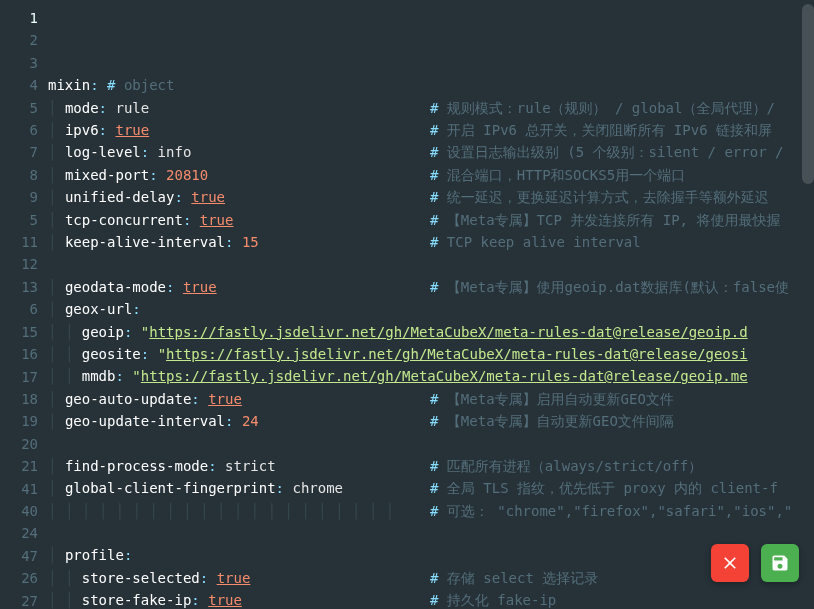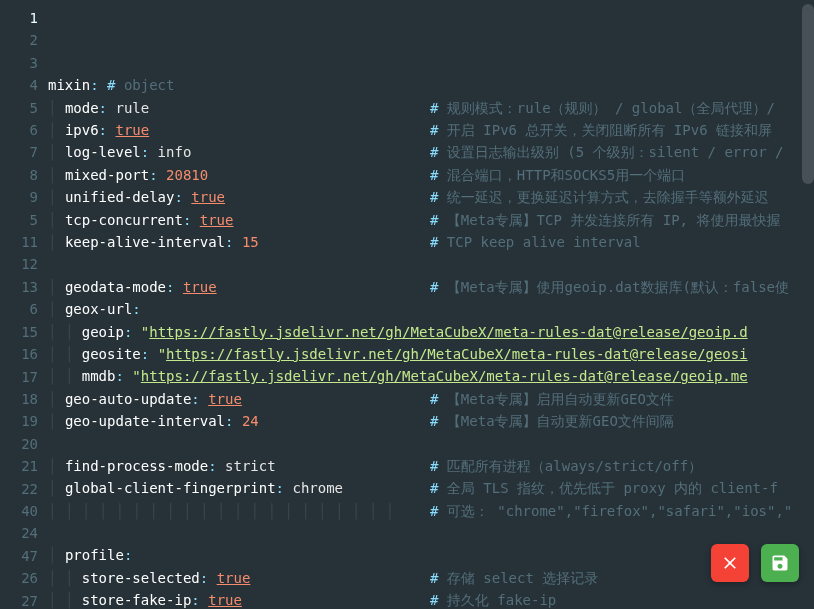--- a/index.html
+++ b/index.html
@@ -96,21 +96,21 @@
       <span class="ln">12</span>
       <span class="ln">13</span>
       <span class="ln">6</span>
       <span class="ln">15</span>
       <span class="ln">16</span>
       <span class="ln">17</span>
       <span class="ln">18</span>
       <span class="ln">19</span>
       <span class="ln">20</span>
       <span class="ln">21</span>
-      <span class="ln">22</span>
+      <span class="ln">41</span>
       <span class="ln">40</span>
       <span class="ln">24</span>
       <span class="ln">47</span>
       <span class="ln">26</span>
       <span class="ln">27</span>
     </div>
   <div class="code">
     <div class="scrollbar"></div>
   <span class="line"><span class="key">mixin</span><span class="colon">:</span><span class="txt"> </span><span class="hash">#</span><span class="cmt"> object</span></span><span class="line" style="position: relative;"><span class="indent-guide">│</span> <span class="key">mode</span><span class="colon">:</span><span class="txt"> rule</span><span class="cmt" style="position: absolute; left: 382px;"><span class="hash">#</span> 规则模式：rule（规则） / global（全局代理）/</span></span><span class="line" style="position: relative;"><span class="indent-guide">│</span> <span class="key">ipv6</span><span class="colon">:</span><span class="txt"> </span><span class="bool">true</span><span class="cmt" style="position: absolute; left: 382px;"><span class="hash">#</span> 开启 IPv6 总开关，关闭阻断所有 IPv6 链接和屏</span></span><span class="line" style="position: relative;"><span class="indent-guide">│</span> <span class="key">log-level</span><span class="colon">:</span><span class="txt"> info</span><span class="cmt" style="position: absolute; left: 382px;"><span class="hash">#</span> 设置日志输出级别 (5 个级别：silent / error /</span></span><span class="line" style="position: relative;"><span class="indent-guide">│</span> <span class="key">mixed-port</span><span class="colon">:</span><span class="txt"> </span><span class="num">20810</span><span class="cmt" style="position: absolute; left: 382px;"><span class="hash">#</span> 混合端口，HTTP和SOCKS5用一个端口</span></span><span class="line" style="position: relative;"><span class="indent-guide">│</span> <span class="key">unified-delay</span><span class="colon">:</span><span class="txt"> </span><span class="bool">true</span><span class="cmt" style="position: absolute; left: 382px;"><span class="hash">#</span> 统一延迟，更换延迟计算方式，去除握手等额外延迟</span></span><span class="line" style="position: relative;"><span class="indent-guide">│</span> <span class="key">tcp-concurrent</span><span class="colon">:</span><span class="txt"> </span><span class="bool">true</span><span class="cmt" style="position: absolute; left: 382px;"><span class="hash">#</span> 【Meta专属】TCP 并发连接所有 IP, 将使用最快握</span></span><span class="line" style="position: relative;"><span class="indent-guide">│</span> <span class="key">keep-alive-interval</span><span class="colon">:</span><span class="txt"> </span><span class="num">15</span><span class="cmt" style="position: absolute; left: 382px;"><span class="hash">#</span> TCP keep alive interval</span></span><span class="line"></span><span class="line" style="position: relative;"><span class="indent-guide">│</span> <span class="key">geodata-mode</span><span class="colon">:</span><span class="txt"> </span><span class="bool">true</span><span class="cmt" style="position: absolute; left: 382px;"><span class="hash">#</span> 【Meta专属】使用geoip.dat数据库(默认：false使</span></span><span class="line"><span class="indent-guide">│</span> <span class="key">geox-url</span><span class="colon">:</span></span><span class="line"><span class="indent-guide">│</span> <span class="indent-guide">│</span> <span class="key">geoip</span><span class="colon">:</span><span class="txt"> </span><span class="str">"</span><span class="str link">https://fastly.jsdelivr.net/gh/MetaCubeX/meta-rules-dat@release/geoip.d</span></span><span class="line"><span class="indent-guide">│</span> <span class="indent-guide">│</span> <span class="key">geosite</span><span class="colon">:</span><span class="txt"> </span><span class="str">"</span><span class="str link">https://fastly.jsdelivr.net/gh/MetaCubeX/meta-rules-dat@release/geosi</span></span><span class="line"><span class="indent-guide">│</span> <span class="indent-guide">│</span> <span class="key">mmdb</span><span class="colon">:</span><span class="txt"> </span><span class="str">"</span><span class="str link">https://fastly.jsdelivr.net/gh/MetaCubeX/meta-rules-dat@release/geoip.me</span></span><span class="line" style="position: relative;"><span class="indent-guide">│</span> <span class="key">geo-auto-update</span><span class="colon">:</span><span class="txt"> </span><span class="bool">true</span><span class="cmt" style="position: absolute; left: 382px;"><span class="hash">#</span> 【Meta专属】启用自动更新GEO文件</span></span><span class="line" style="position: relative;"><span class="indent-guide">│</span> <span class="key">geo-update-interval</span><span class="colon">:</span><span class="txt"> </span><span class="num">24</span><span class="cmt" style="position: absolute; left: 382px;"><span class="hash">#</span> 【Meta专属】自动更新GEO文件间隔</span></span><span class="line"></span><span class="line" style="position: relative;"><span class="indent-guide">│</span> <span class="key">find-process-mode</span><span class="colon">:</span><span class="txt"> strict</span><span class="cmt" style="position: absolute; left: 382px;"><span class="hash">#</span> 匹配所有进程（always/strict/off）</span></span><span class="line" style="position: relative;"><span class="indent-guide">│</span> <span class="key">global-client-fingerprint</span><span class="colon">:</span><span class="txt"> chrome</span><span class="cmt" style="position: absolute; left: 382px;"><span class="hash">#</span> 全局 TLS 指纹，优先低于 proxy 内的 client-f</span></span><span class="line" style="position: relative;"><span class="indent-guide">│</span> <span class="indent-guide">│</span> <span class="indent-guide">│</span> <span class="indent-guide">│</span> <span class="indent-guide">│</span> <span class="indent-guide">│</span> <span class="indent-guide">│</span> <span class="indent-guide">│</span> <span class="indent-guide">│</span> <span class="indent-guide">│</span> <span class="indent-guide">│</span> <span class="indent-guide">│</span> <span class="indent-guide">│</span> <span class="indent-guide">│</span> <span class="indent-guide">│</span> <span class="indent-guide">│</span> <span class="indent-guide">│</span> <span class="indent-guide">│</span> <span class="indent-guide">│</span> <span class="indent-guide">│</span> <span class="indent-guide">│</span> <span class="cmt" style="position: absolute; left: 382px;"><span class="hash">#</span> 可选： "chrome","firefox","safari","ios","</span></span><span class="line"></span><span class="line"><span class="indent-guide">│</span> <span class="key">profile</span><span class="colon">:</span></span><span class="line" style="position: relative;"><span class="indent-guide">│</span> <span class="indent-guide">│</span> <span class="key">store-selected</span><span class="colon">:</span><span class="txt"> </span><span class="bool">true</span><span class="cmt" style="position: absolute; left: 382px;"><span class="hash">#</span> 存储 select 选择记录</span></span><span class="line" style="position: relative;"><span class="indent-guide">│</span> <span class="indent-guide">│</span> <span class="key">store-fake-ip</span><span class="colon">:</span><span class="txt"> </span><span class="bool">true</span><span class="cmt" style="position: absolute; left: 382px;"><span class="hash">#</span> 持久化 fake-ip</span></span></div>
 </div>

